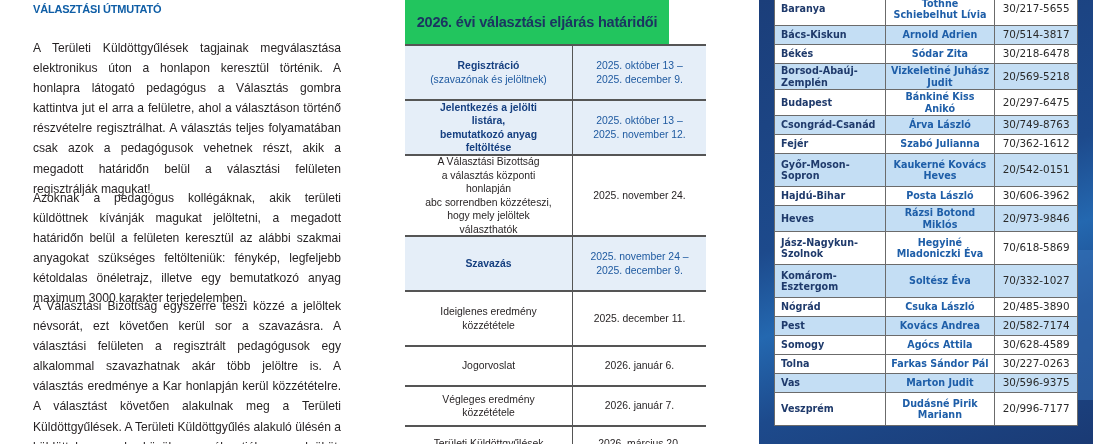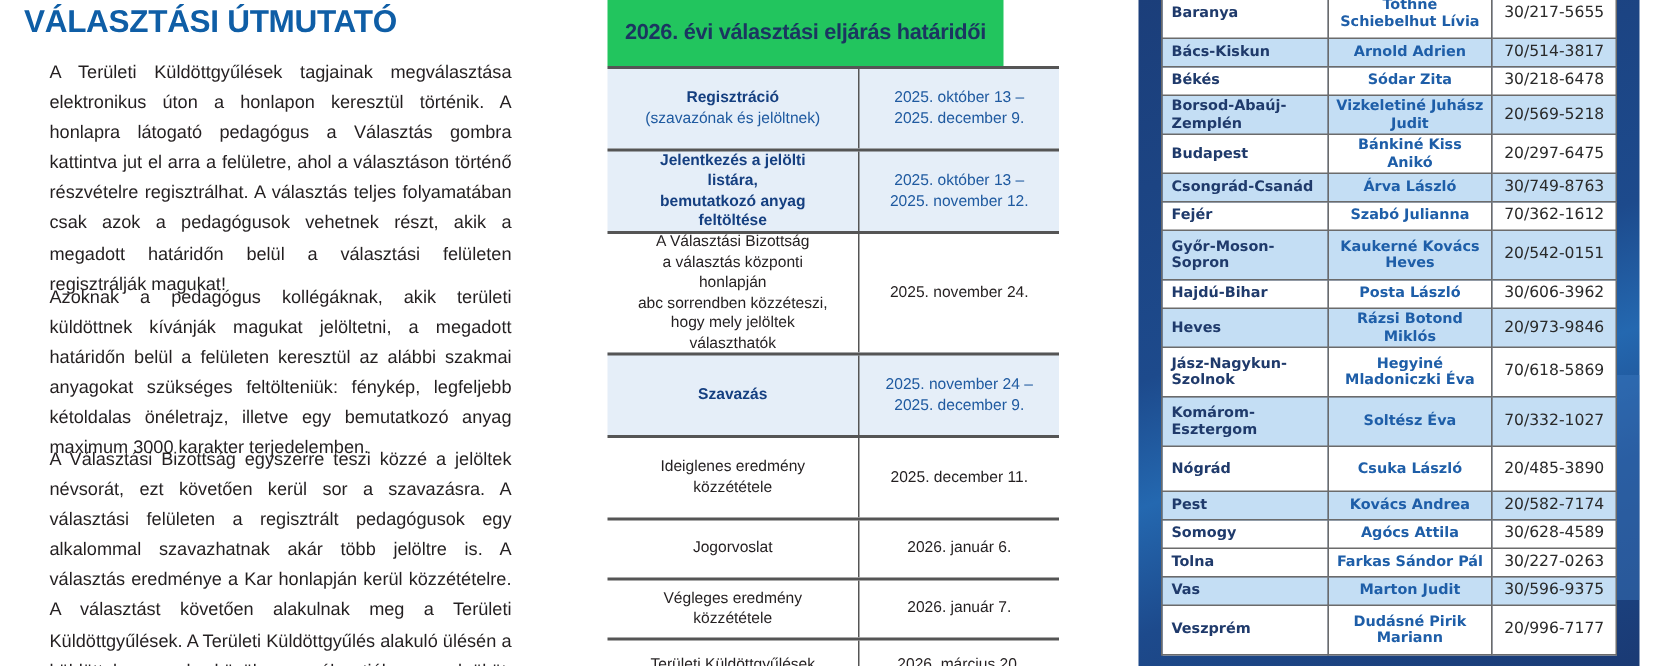--- a/index.html
+++ b/index.html
@@ -1,18 +1,18 @@
 <!DOCTYPE html>
 <html><head>
   <meta charset="utf-8">
   <style>
     * { box-sizing: border-box; margin: 0; padding: 0; }
     html, body { width: 1110px; height: 444px; overflow: hidden; background: #ffffff; }
     body { position: relative; font-family: "Liberation Sans", "DejaVu Sans", sans-serif; color: #231f20; }
-    .left-title { position: absolute; left: 16px; top: 3px; font-size: 21px; font-weight: bold; color: #0f5ea6; letter-spacing: -0.2px; white-space: nowrap; }
+    .left-title { position: absolute; left: 33px; top: 3px; font-size: 11px; font-weight: bold; color: #0f5ea6; letter-spacing: -0.2px; white-space: nowrap; }
     .left-text { position: absolute; left: 33px; width: 308px; font-size: 12.1px; line-height: 20.1px; text-align: justify; color: #231f20; }
     .p1 { top: 38px; }
     .p2 { top: 188px; }
     .p3 { top: 296px; }
 
     
     .mid-table { position: absolute; left: 405px; top: 0; width: 301px; height: 444px; }
     .mid-header { position: absolute; left: 0; top: 0; width: 264px; height: 44px; background: #22c55e; display: flex; align-items: center; justify-content: center; }
     .mid-header span { font-size: 14.5px; font-weight: bold; color: #1b3561; white-space: nowrap; letter-spacing: -0.2px; }
     .mid-row { position: absolute; left: 0; width: 301px; border-top: 2px solid #555; display: flex; }
@@ -190,21 +190,21 @@
       <tr class="odd" style="height: 33px;">
         <td class="county">Jász-Nagykun-Szolnok</td>
         <td class="name">Hegyiné Mladoniczki Éva</td>
         <td class="phone">70/618-5869</td>
       </tr>
       <tr class="even" style="height: 33px;">
         <td class="county">Komárom-Esztergom</td>
         <td class="name">Soltész Éva</td>
         <td class="phone">70/332-1027</td>
       </tr>
-      <tr class="odd" style="height: 30px;">
+      <tr class="odd" style="height: 19px;">
         <td class="county">Nógrád</td>
         <td class="name">Csuka László</td>
         <td class="phone">20/485-3890</td>
       </tr>
       <tr class="even" style="height: 19px;">
         <td class="county">Pest</td>
         <td class="name">Kovács Andrea</td>
         <td class="phone">20/582-7174</td>
       </tr>
       <tr class="odd" style="height: 19px;">

